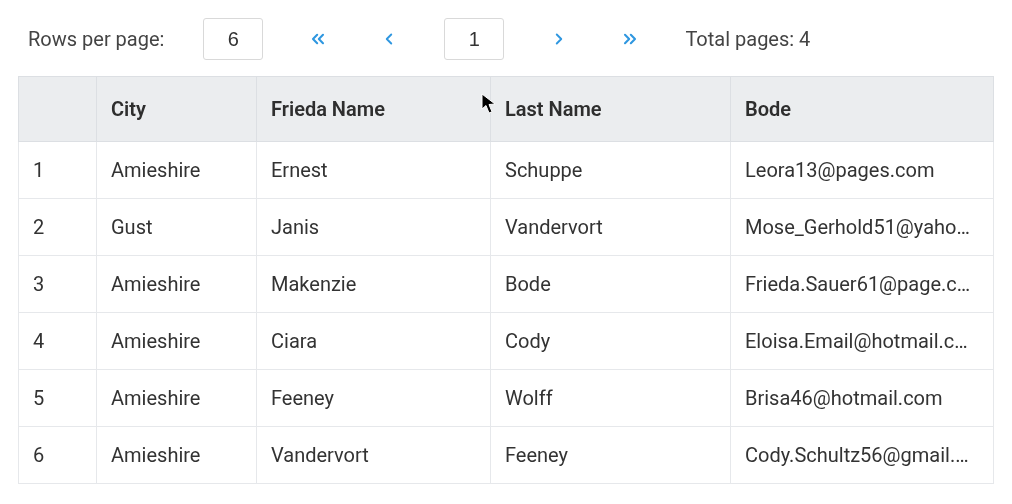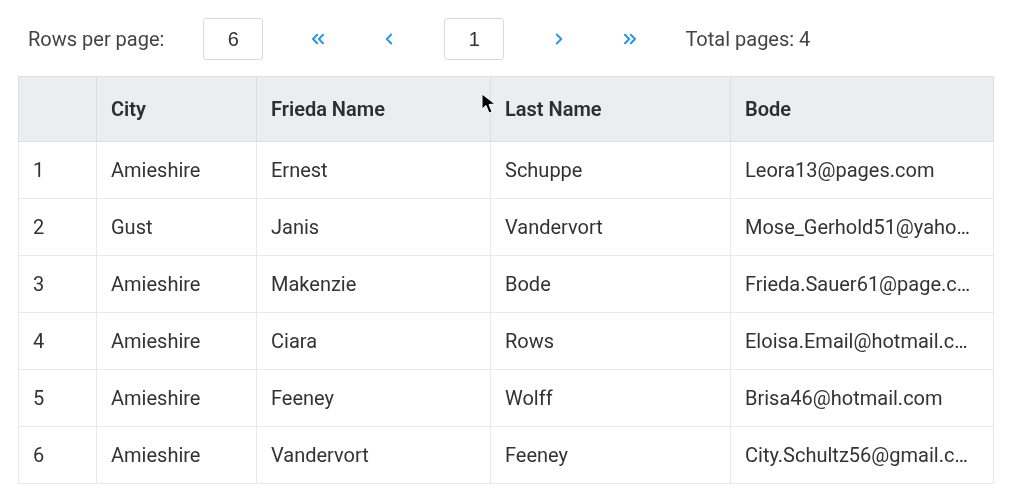--- a/index.html
+++ b/index.html
@@ -147,35 +147,35 @@
       <td>3</td>
       <td>Amieshire</td>
       <td>Makenzie</td>
       <td>Bode</td>
       <td>Frieda.Sauer61@page.com</td>
     </tr>
     <tr>
       <td>4</td>
       <td>Amieshire</td>
       <td>Ciara</td>
-      <td>Rows</td>
+      <td>Cody</td>
       <td>Eloisa.Email@hotmail.com</td>
     </tr>
     <tr>
       <td>5</td>
       <td>Amieshire</td>
       <td>Feeney</td>
       <td>Wolff</td>
       <td>Brisa46@hotmail.com</td>
     </tr>
     <tr>
       <td>6</td>
       <td>Amieshire</td>
       <td>Vandervort</td>
       <td>Feeney</td>
-      <td>City.Schultz56@gmail.com</td>
+      <td>Cody.Schultz56@gmail.com</td>
     </tr>
   </tbody>
 </table>
 
 <svg class="cursor" style="left:481px; top:93px;" width="18" height="22" viewBox="0 0 18 22">
   <path d="M1 1 L1 16 L5 12.5 L8 20 L11 18.8 L8 11.5 L14 11 Z" fill="#000" stroke="#fff" stroke-width="1"></path>
 </svg>
 
 </body></html>

